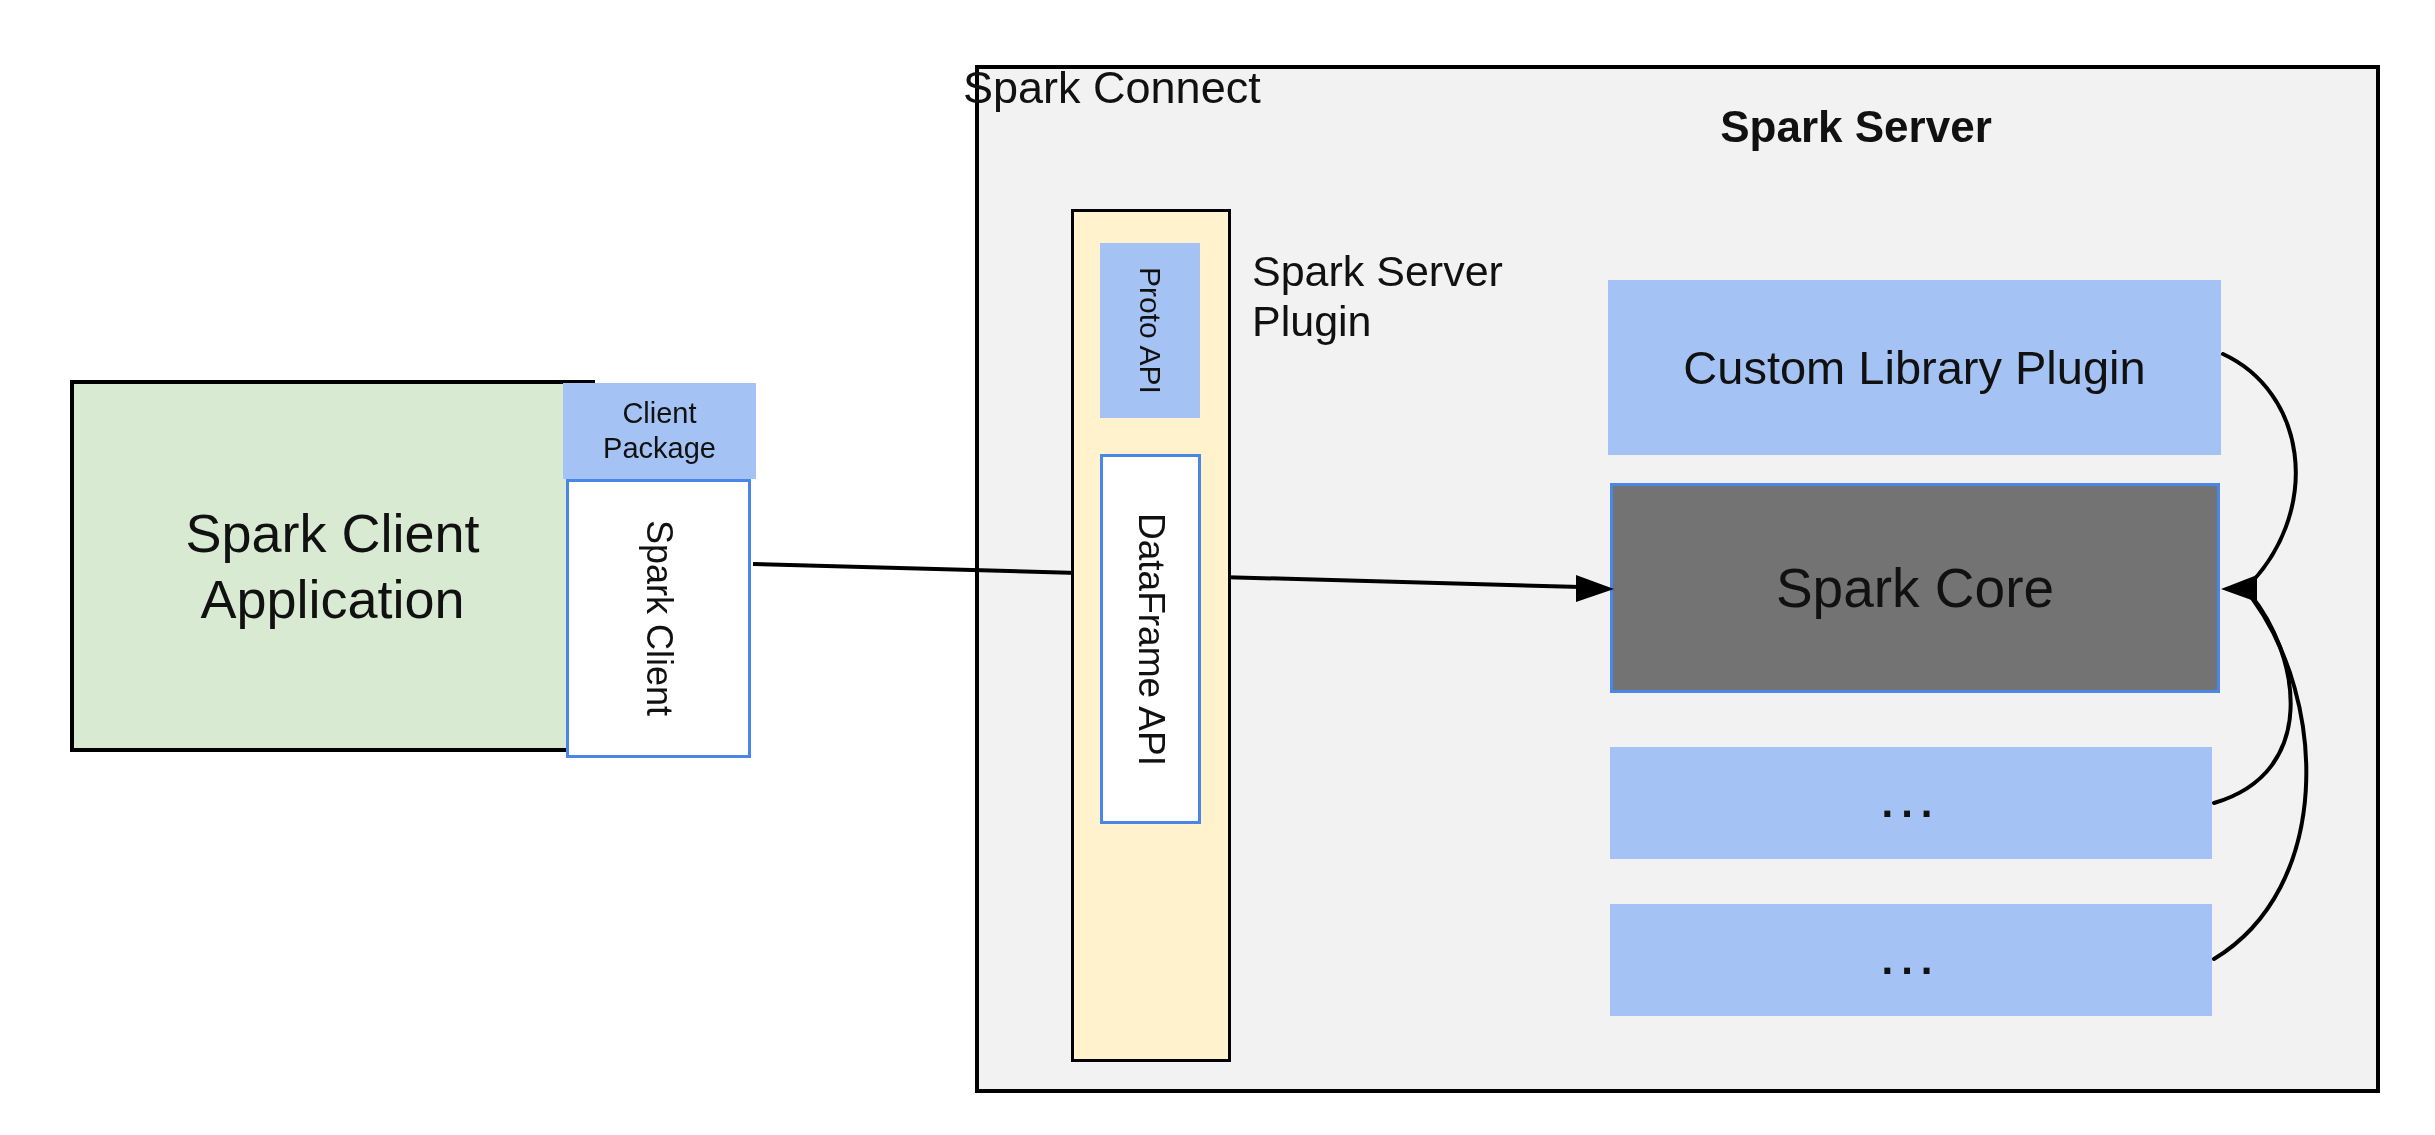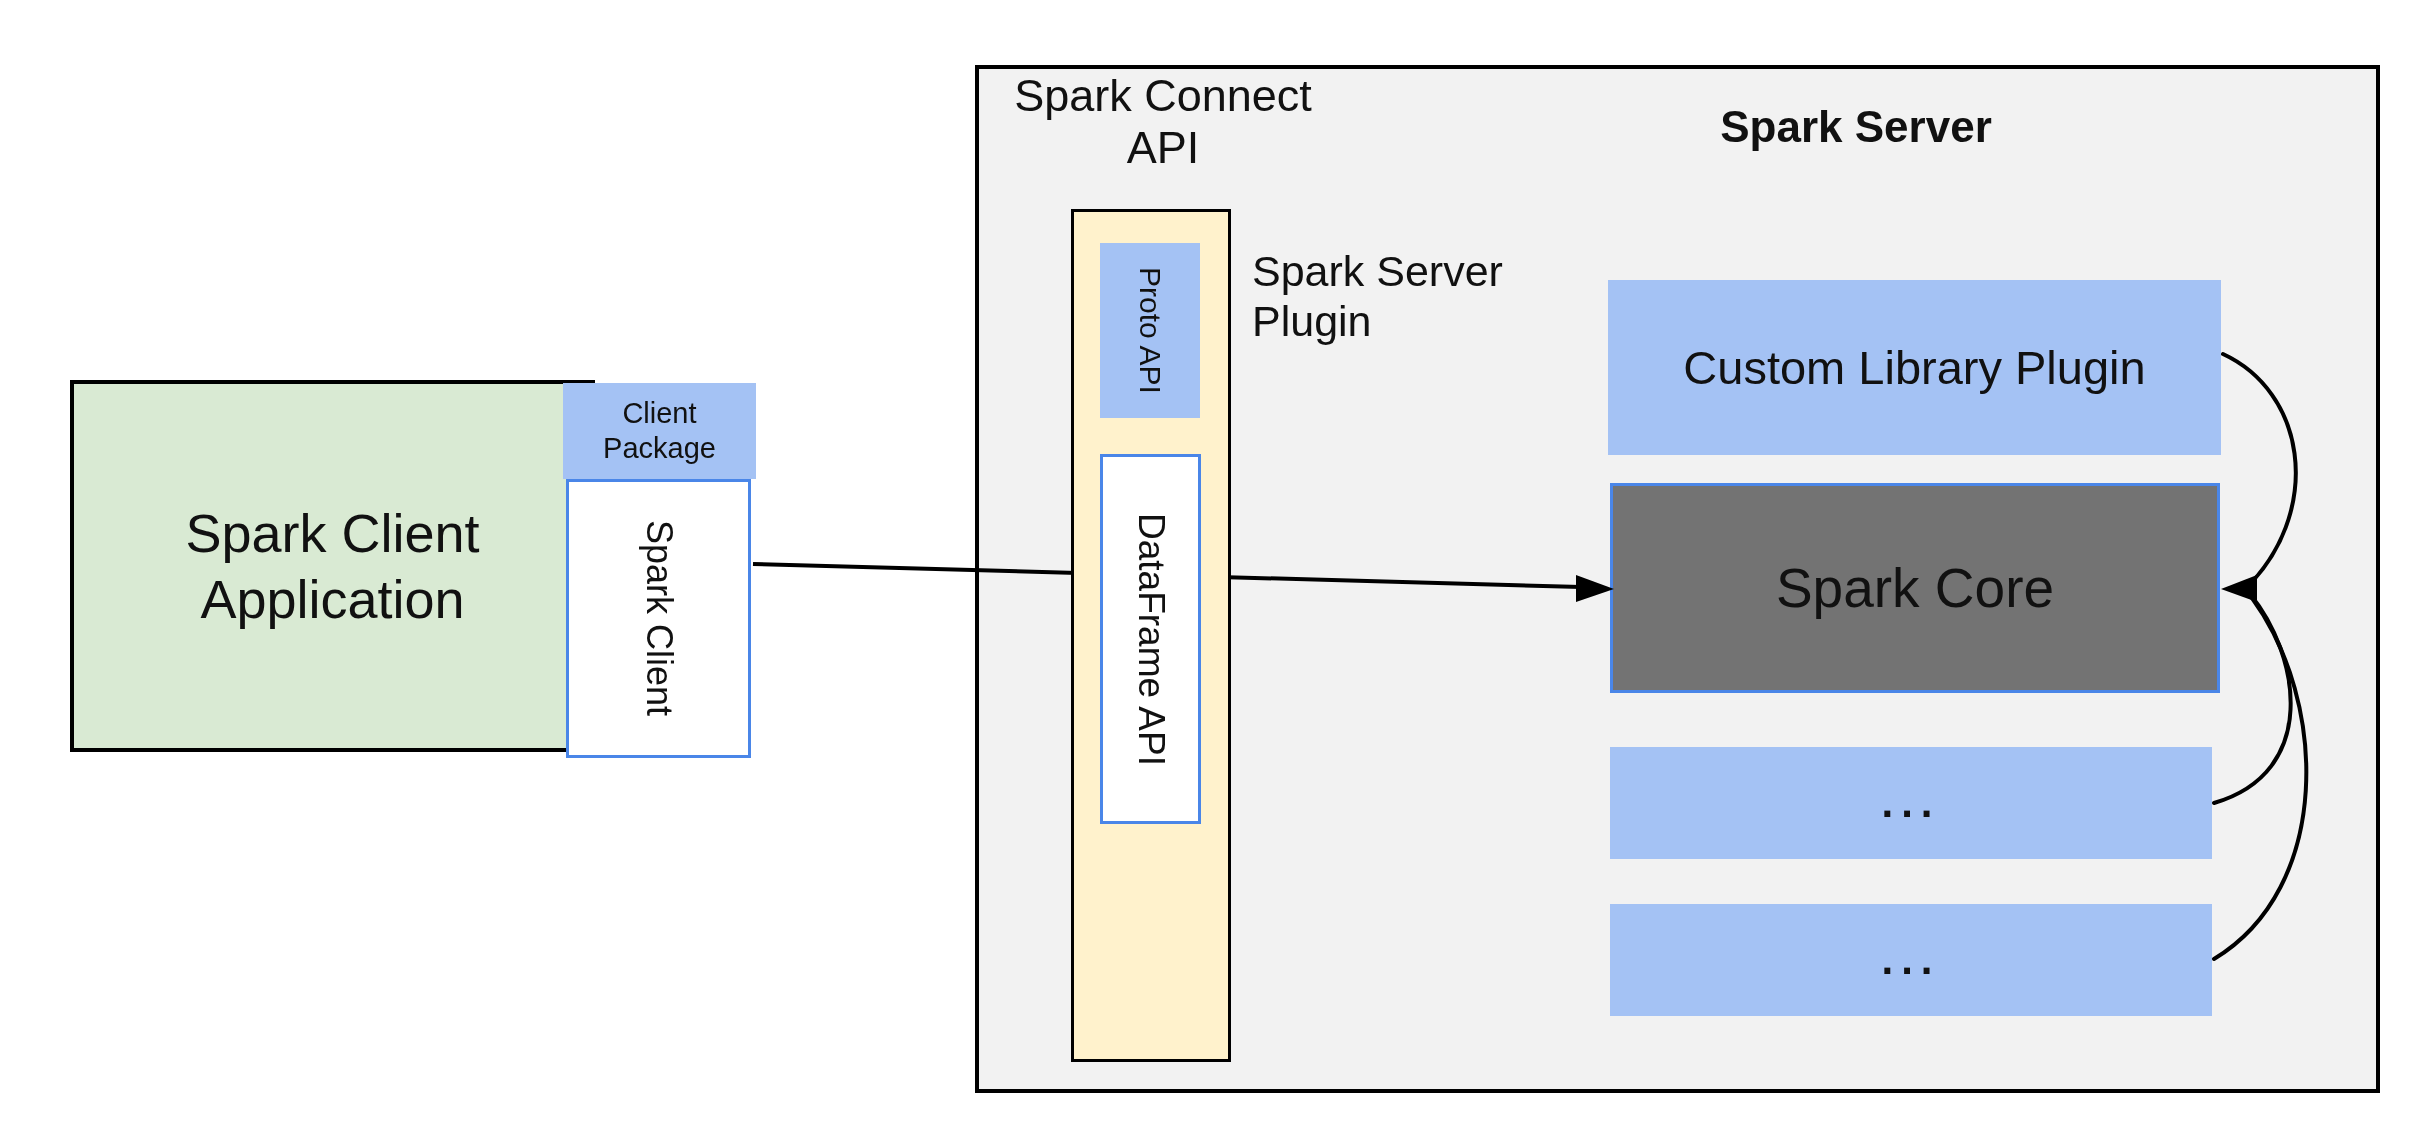--- a/index.html
+++ b/index.html
@@ -24,21 +24,21 @@
   .client-package{left:563px;top:383px;width:193px;height:96px;background:var(--blue-fill);
     z-index:3;font-size:29px;line-height:35px;}
   .spark-client-box{left:566px;top:479px;width:185px;height:279px;background:#ffffff;
     border:3px solid var(--blue-border);z-index:3;font-size:36px;}
   .vtext{writing-mode:vertical-rl;text-orientation:mixed;}
 
   
   .server-box{left:975px;top:65px;width:1405px;height:1028px;background:var(--server-fill);
     border:4px solid var(--outline);z-index:1;}
   .lbl{position:absolute;z-index:2;color:var(--text);}
-  .connect-api-lbl{left:963px;top:70px;width:400px;text-align:center;font-size:45px;line-height:52px;}
+  .connect-api-lbl{left:963px;top:62px;width:400px;font-size:45px;line-height:52px;}
   .server-title{left:1656px;top:102px;width:400px;text-align:center;font-size:44px;line-height:50px;font-weight:bold;}
   .server-lib-lbl{left:1252px;top:246px;width:400px;text-align:left;font-size:43px;line-height:50px;}
 
   
   .yellow-box{left:1071px;top:209px;width:160px;height:853px;background:var(--yellow-fill);
     border:3px solid var(--outline);z-index:5;}
   .proto-api{left:1100px;top:243px;width:100px;height:175px;background:var(--blue-fill);
     z-index:6;font-size:30px;}
   .dataframe-api{left:1100px;top:454px;width:101px;height:370px;background:#ffffff;
     border:3px solid var(--blue-border);z-index:6;font-size:37px;}
@@ -56,21 +56,20 @@
 </style>
 </head>
 <body>
 
 <div class="canvas">
 
   <div class="abs server-box"></div>
 
   <div class="lbl connect-api-lbl">
     <span style="display:block">Spark Connect</span>
-    <span style="display:block">API</span>
   </div>
   <div class="lbl server-title">Spark Server</div>
   <div class="lbl server-lib-lbl">
     <span style="display:block">Spark Server</span>
     <span style="display:block">Plugin</span>
   </div>
 
   <div class="abs flexc green-box">
     <div>
       <span style="display:block">Spark Client</span>

